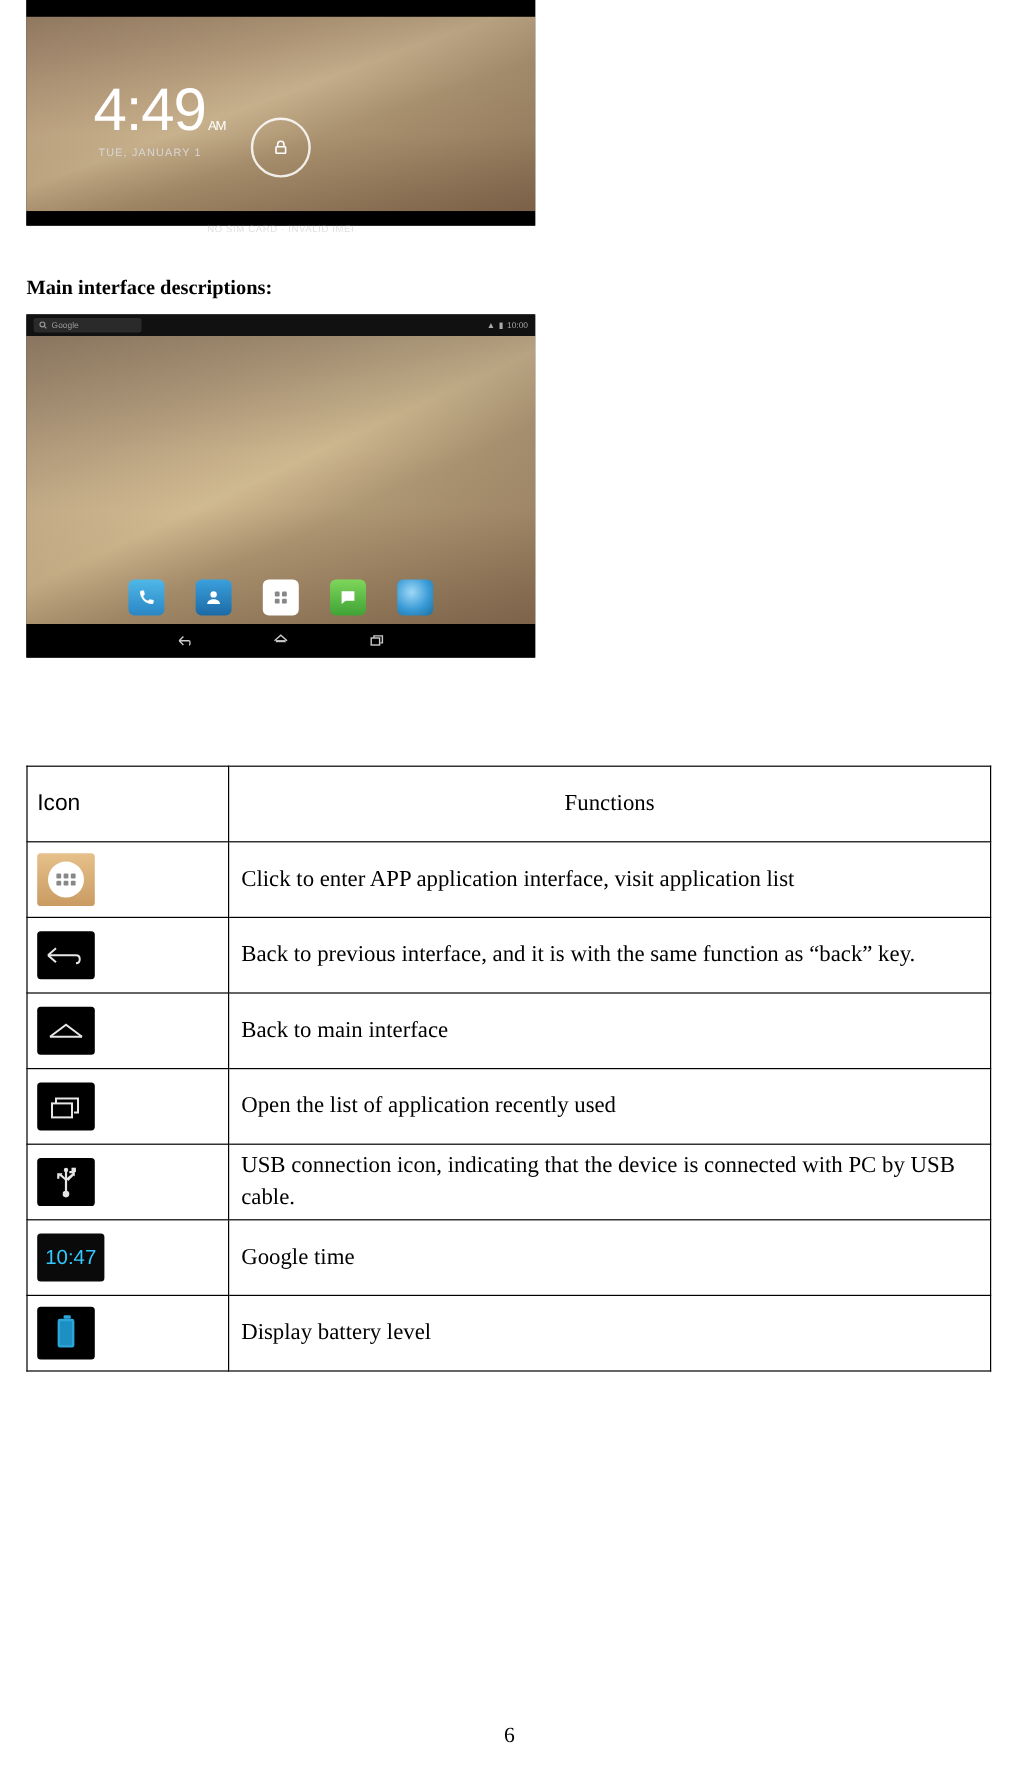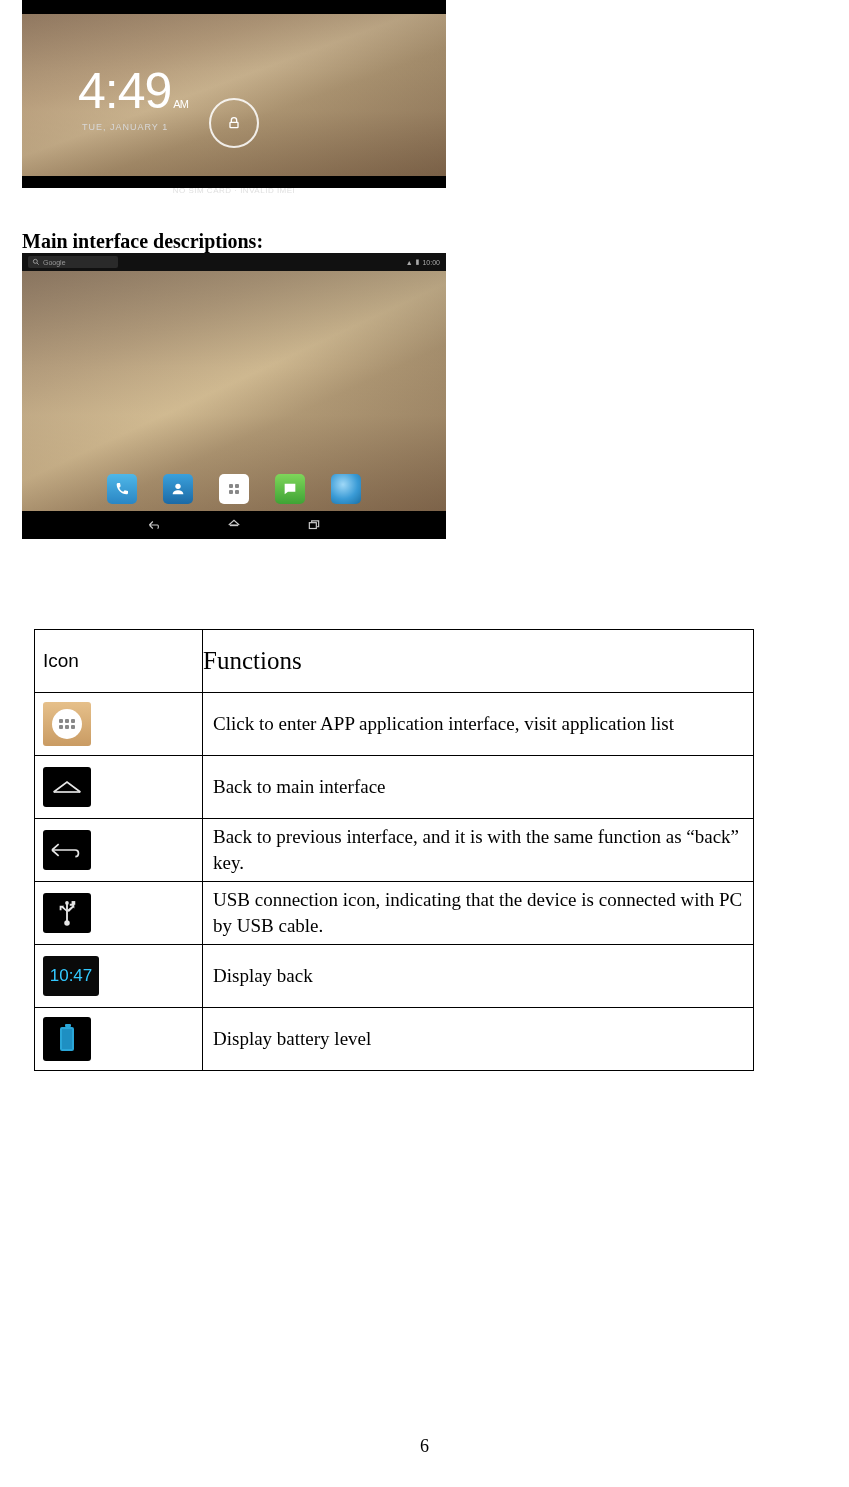--- a/index.html
+++ b/index.html
@@ -65,22 +65,22 @@
   .lockscreen .simtext {
     position:absolute; left:50%; transform:translateX(-50%);
     top:186px; color:#e0e0e0; font-family:Arial,sans-serif; font-size:8px; letter-spacing:.5px;
   }
   .lockscreen .bottombar {
     position:absolute; left:0; right:0; bottom:0; height:12px; background:#000;
   }
   
   .heading {
     font-weight: bold;
-    font-size: 20px;
-    margin-bottom: 0;
+    font-size: 17px;
+    margin-bottom: 12px;
   }
   
   .homescreen {
     width: 424px; height: 286px;
     background:#000; position:relative; margin-bottom: 90px;
   }
   .homescreen .topbar {
     position:absolute; top:0; left:0; right:0; height:18px;
     background:#111; display:flex; align-items:center; gap:6px;
     font-family:Arial,sans-serif; color:#ccc; font-size:9px;
@@ -115,39 +115,38 @@
   .ic-sms { background:linear-gradient(#7ed65a,#3fa335);}
   .ic-browser { background:radial-gradient(circle at 40% 35%, #9fd8f7 0%, #3a9bd6 55%, #1b6fa3 100%);}
   .homescreen .navbar {
     position:absolute; left:0; right:0; bottom:0; height:28px;
     background:#000; display:flex; justify-content:center; align-items:center; gap:60px;
     color:#c8c8c8;
   }
   .homescreen .navbar svg { width:20px; height:14px; }
   
   table.icon-table {
-    width: 720px;
+    width: 804px;
     border-collapse: collapse;
     margin-top: 0;
-    margin-left: 12px;
   }
   table.icon-table td, table.icon-table th {
     border: 1px solid #000;
     vertical-align: middle;
     padding: 0;
   }
   table.icon-table .col-icon { width: 168px; }
   table.icon-table .hdr td {
     height: 40px;
   }
   table.icon-table .hdr .h1 {
     font-family: Arial, sans-serif; font-size:19px; padding-left:8px;
   }
   table.icon-table .hdr .h2 {
-    font-size:25px;
+    text-align:center; font-size:19px;
   }
   table.icon-table tbody tr td.cell-func {
     padding: 4px 6px 4px 10px;
     line-height: 1.35;
   }
   table.icon-table tbody tr { height: 63px; }
   table.icon-table tbody tr.tall { height: 63px; }
   table.icon-table td.cell-icon {
     text-align:left; padding-left:8px;
   }
@@ -293,58 +292,69 @@
                 </span>
               </div>
           </div>
         </td>
         <td class="cell-func">Click to enter APP application interface, visit application list</td>
       </tr>
       <tr>
         <td class="cell-icon">
           <div class="ibox">
             <svg viewBox="0 0 48 24" width="40" height="22" fill="none" stroke="#e6e6e6" stroke-width="2">
+              <path d="M6 12h28c5 0 5 8 0 8"></path>
+                <path d="M6 12l8-7M6 12l8 7"></path>
+            </svg>
+          </div>
+        </td>
+        <td class="cell-func">Back to previous interface, and it is with the same function as “back” key.</td>
+      </tr>
+      <tr>
+        <td class="cell-icon">
+          <div class="ibox">
+            <svg viewBox="0 0 48 24" width="40" height="22" fill="none" stroke="#e6e6e6" stroke-width="2">
               <path d="M8 18 L24 6 L40 18"></path>
                 <line x1="8" y1="18" x2="40" y2="18"></line>
             </svg>
           </div>
         </td>
         <td class="cell-func">Back to main interface</td>
       </tr>
       <tr>
         <td class="cell-icon">
           <div class="ibox">
-            <svg viewBox="0 0 48 24" width="40" height="22" fill="none" stroke="#e6e6e6" stroke-width="2">
-              <path d="M6 12h28c5 0 5 8 0 8"></path>
-                <path d="M6 12l8-7M6 12l8 7"></path>
+            <svg viewBox="0 0 48 30" width="40" height="26" fill="none" stroke="#e6e6e6" stroke-width="2">
+              <rect x="10" y="12" width="20" height="14"></rect>
+                <path d="M14 12V7h22v14h-4"></path>
             </svg>
           </div>
         </td>
-        <td class="cell-func">Back to previous interface, and it is with the same function as “back” key.</td>
+        <td class="cell-func">Open the list of application recently used</td>
       </tr>
       <tr class="tall">
         <td class="cell-icon">
           <div class="ibox">
             <svg viewBox="0 0 24 30" width="22" height="28" fill="#e6e6e6">
               <circle cx="12" cy="4" r="2"></circle>
                 <rect x="11" y="4" width="2" height="20"></rect>
               <circle cx="12" cy="26" r="3"></circle>
               <path d="M12 14l-6-5v3h-2v-5h5l-1 1 4 4z"></path>
               <path d="M12 10l6-5h-3v-2h5v5l-1-1-5 5z" transform="translate(0,2)"></path>
               <rect x="17" y="2" width="4" height="4"></rect>
             </svg>
           </div>
         </td>
         <td class="cell-func">USB connection icon, indicating that the device is connected with PC by USB cable.</td>
       </tr>
       <tr>
         <td class="cell-icon">
           <div class="ibox timebox">10:47</div>
         </td>
-        <td class="cell-func">Display back</td>
+        <td class="cell-func">Google time</td>
       </tr>
       <tr>
         <td class="cell-icon">
           <div class="ibox batt">
             <div class="bshape"></div>
           </div>
         </td>
         <td class="cell-func">Display battery level</td>
       </tr>
     </tbody>

